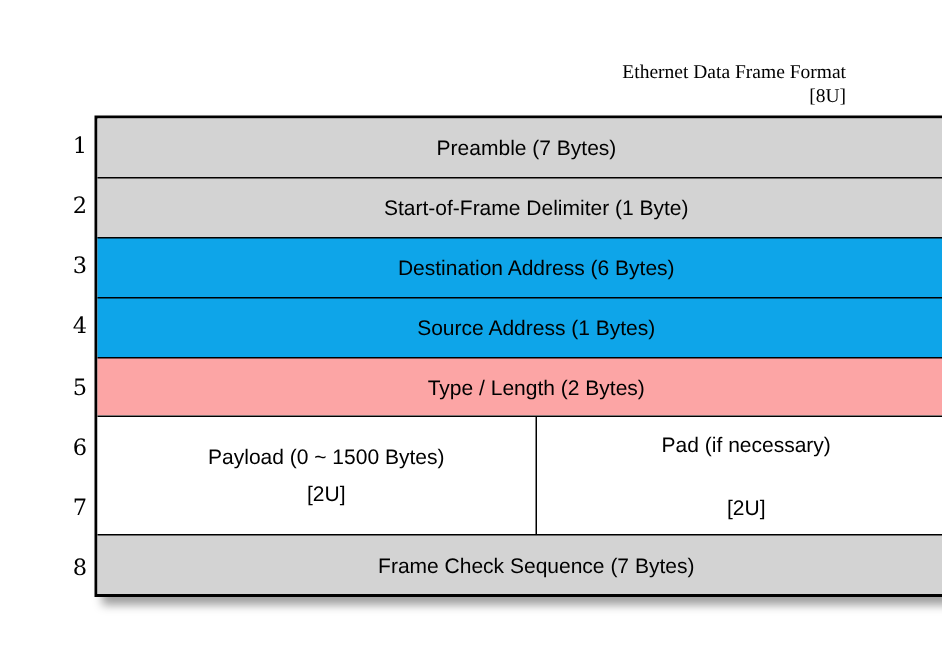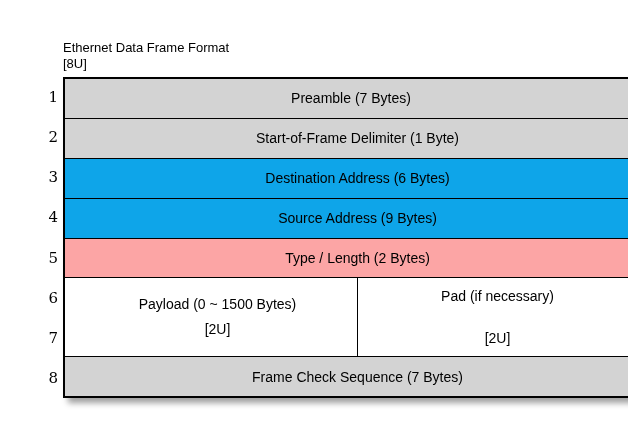--- a/index.html
+++ b/index.html
@@ -2,21 +2,21 @@
 <html><head>
 <meta charset="utf-8">
 <style>
   html,body { margin:0; padding:0; background:#ffffff; }
   .canvas {
     position:relative; width:628px; height:438px; background:#ffffff;
     font-family:"Liberation Sans", sans-serif; color:#000; overflow:hidden;
   }
   .title {
     position:absolute; left:63px; top:40px; width:501px;
-    text-align:left; font-size:13px; line-height:16px; color:#000;
+    text-align:right; font-size:13px; line-height:16px; color:#000;font-family:Liberation Serif, serif;
   }
   .frame-table {
     position:absolute; left:63px; top:77px; width:576px; height:321px;
     box-sizing:border-box; border:2px solid #000;
     box-shadow:5px 5px 6px rgba(0,0,0,0.38);
     display:flex; flex-direction:column; background:#fff;
   }
   .row {
     display:flex; align-items:center; justify-content:center;
     font-size:14px; box-sizing:border-box;
@@ -70,21 +70,21 @@
     <div class="row u1 fill-gray">
       <span>Preamble (7 Bytes)</span>
     </div>
     <div class="row u1 fill-gray">
       <span>Start-of-Frame Delimiter (1 Byte)</span>
     </div>
     <div class="row u1 fill-blue">
       <span>Destination Address (6 Bytes)</span>
     </div>
     <div class="row u1 fill-blue">
-      <span>Source Address (9 Bytes)</span>
+      <span>Source Address (1 Bytes)</span>
     </div>
     <div class="row u1 fill-yellow">
       <span>Type / Length (2 Bytes)</span>
     </div>
     <div class="row u2 fill-white split">
       <div class="cell">
         <div>Payload (0 ~ 1500 Bytes)</div>
         <div>[2U]</div>
       </div>
       <div class="cell cell-right">

